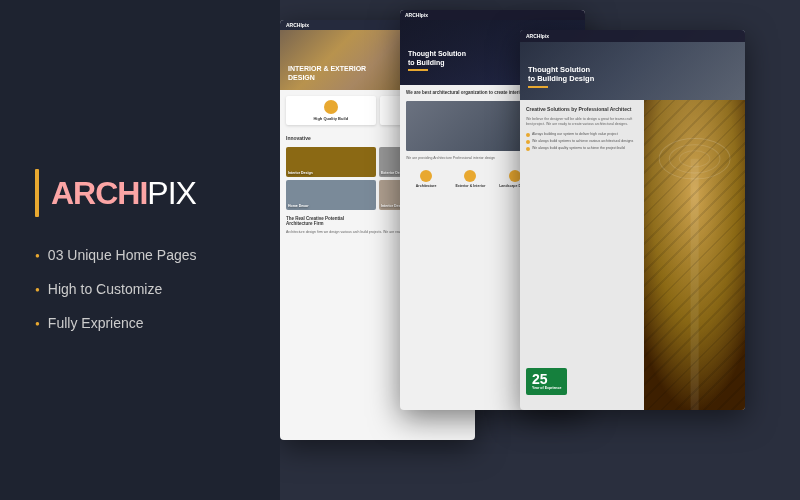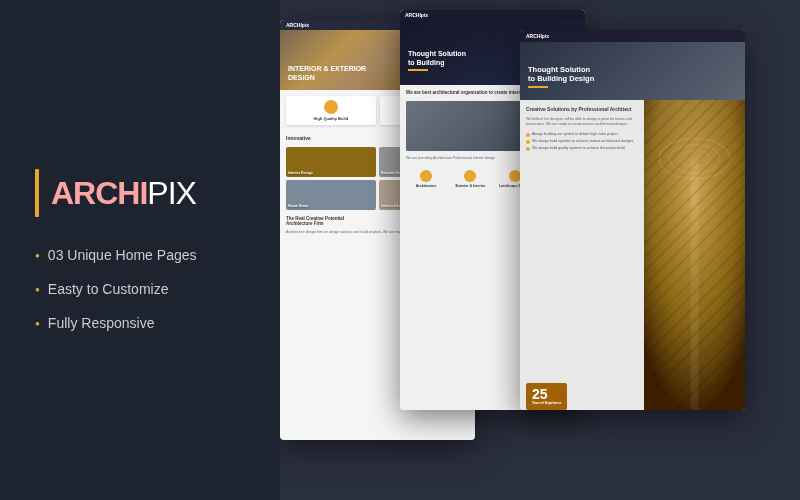--- a/index.html
+++ b/index.html
@@ -416,23 +416,23 @@
       border-radius: 50%;
       margin-top: 1px;
     }
     .sc3-bullet-text {
       font-size: 3.5px;
       color: #555;
       line-height: 1.5;
     }
     .sc3-badge {
       position: absolute;
-      bottom: 0;
+      bottom: 15px;
       left: 6px;
-      background: #a16207;
+      background: #15803d;
       color: white;
       padding: 4px 6px;
       border-radius: 2px;
     }
     .sc3-badge-num {
       font-size: 14px;
       font-weight: 900;
       line-height: 1;
     }
     .sc3-badge-text {
@@ -457,24 +457,24 @@
     <div class="logo-accent"></div>
     <div class="logo-text">
       <span class="archi">ARCHI</span><span class="pix">PIX</span>
     </div>
   </div>
   <ul class="features-list">
     <li>
         <span>03 Unique Home Pages</span>
       </li>
     <li>
-        <span>Easty to Customize</span>
+        <span>High to Customize</span>
       </li>
     <li>
-        <span>Fully Responsive</span>
+        <span>Fully Exprience</span>
       </li>
   </ul>
 </div>
 
 <div class="right-panel">
   <div class="screenshots-container">
 
     <div class="screenshot sc1">
       <div class="sc1-nav-bar">
         <span class="sc1-logo-small">ARCHIpix</span>

